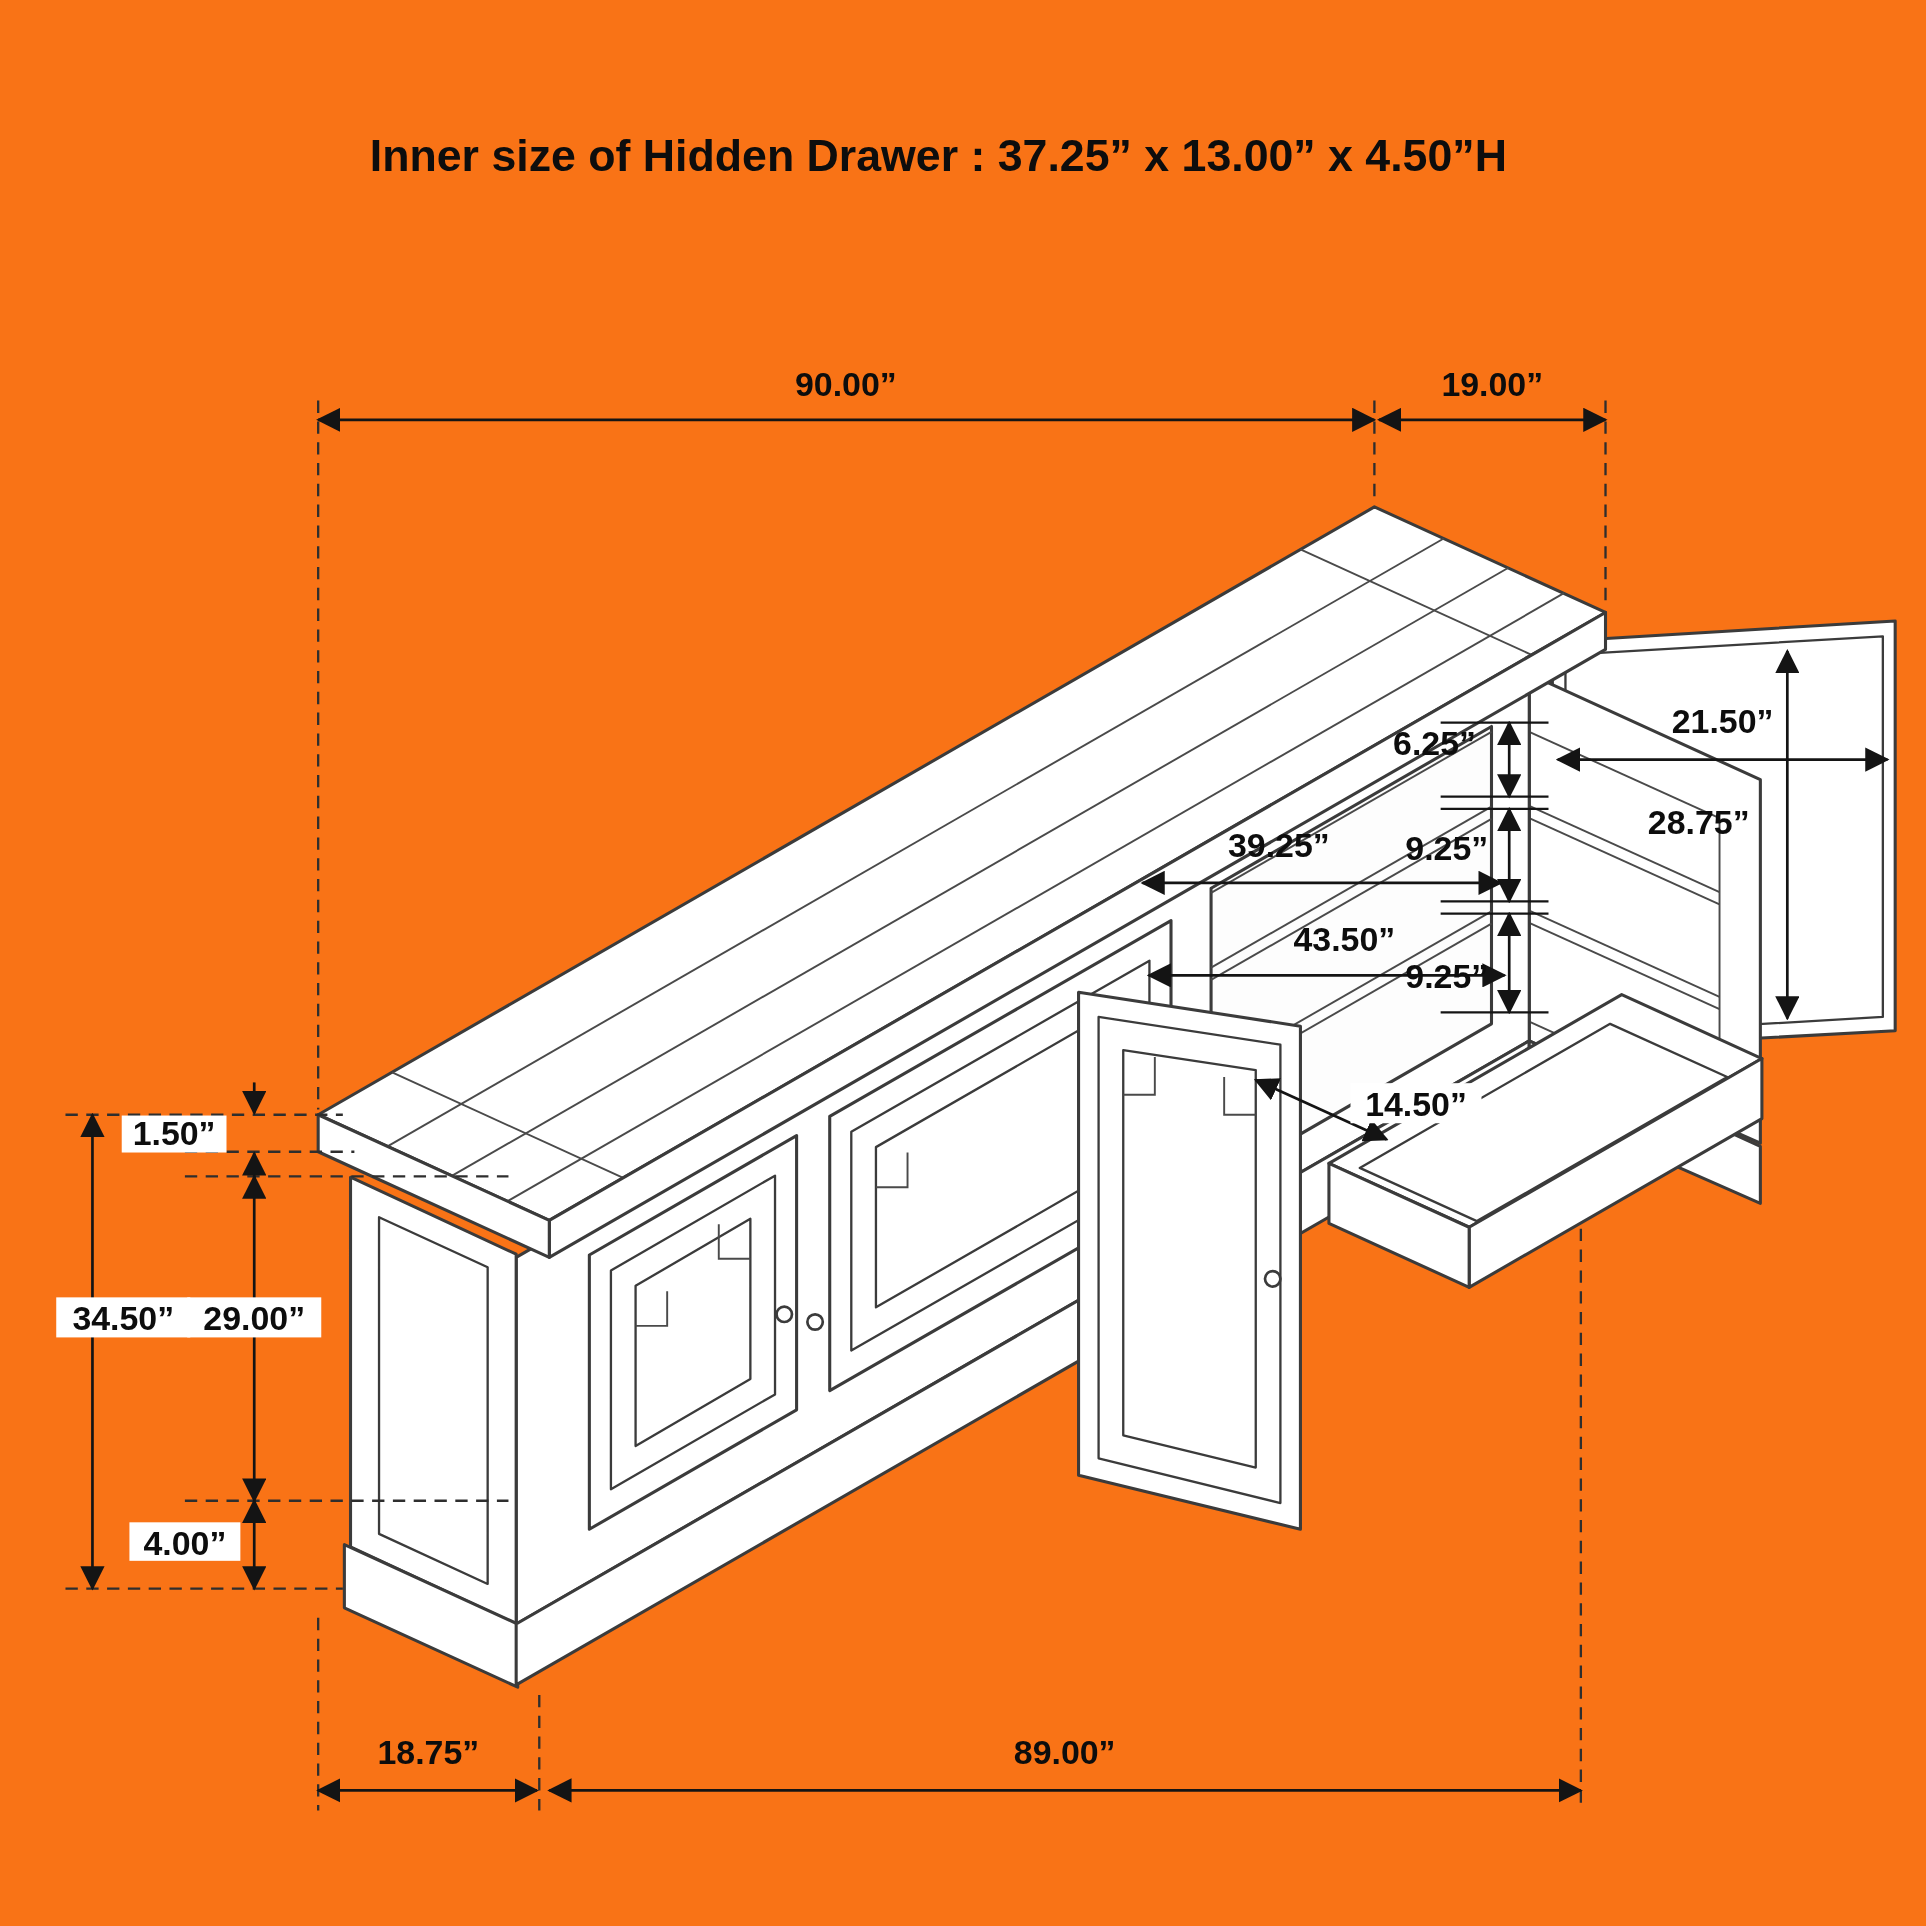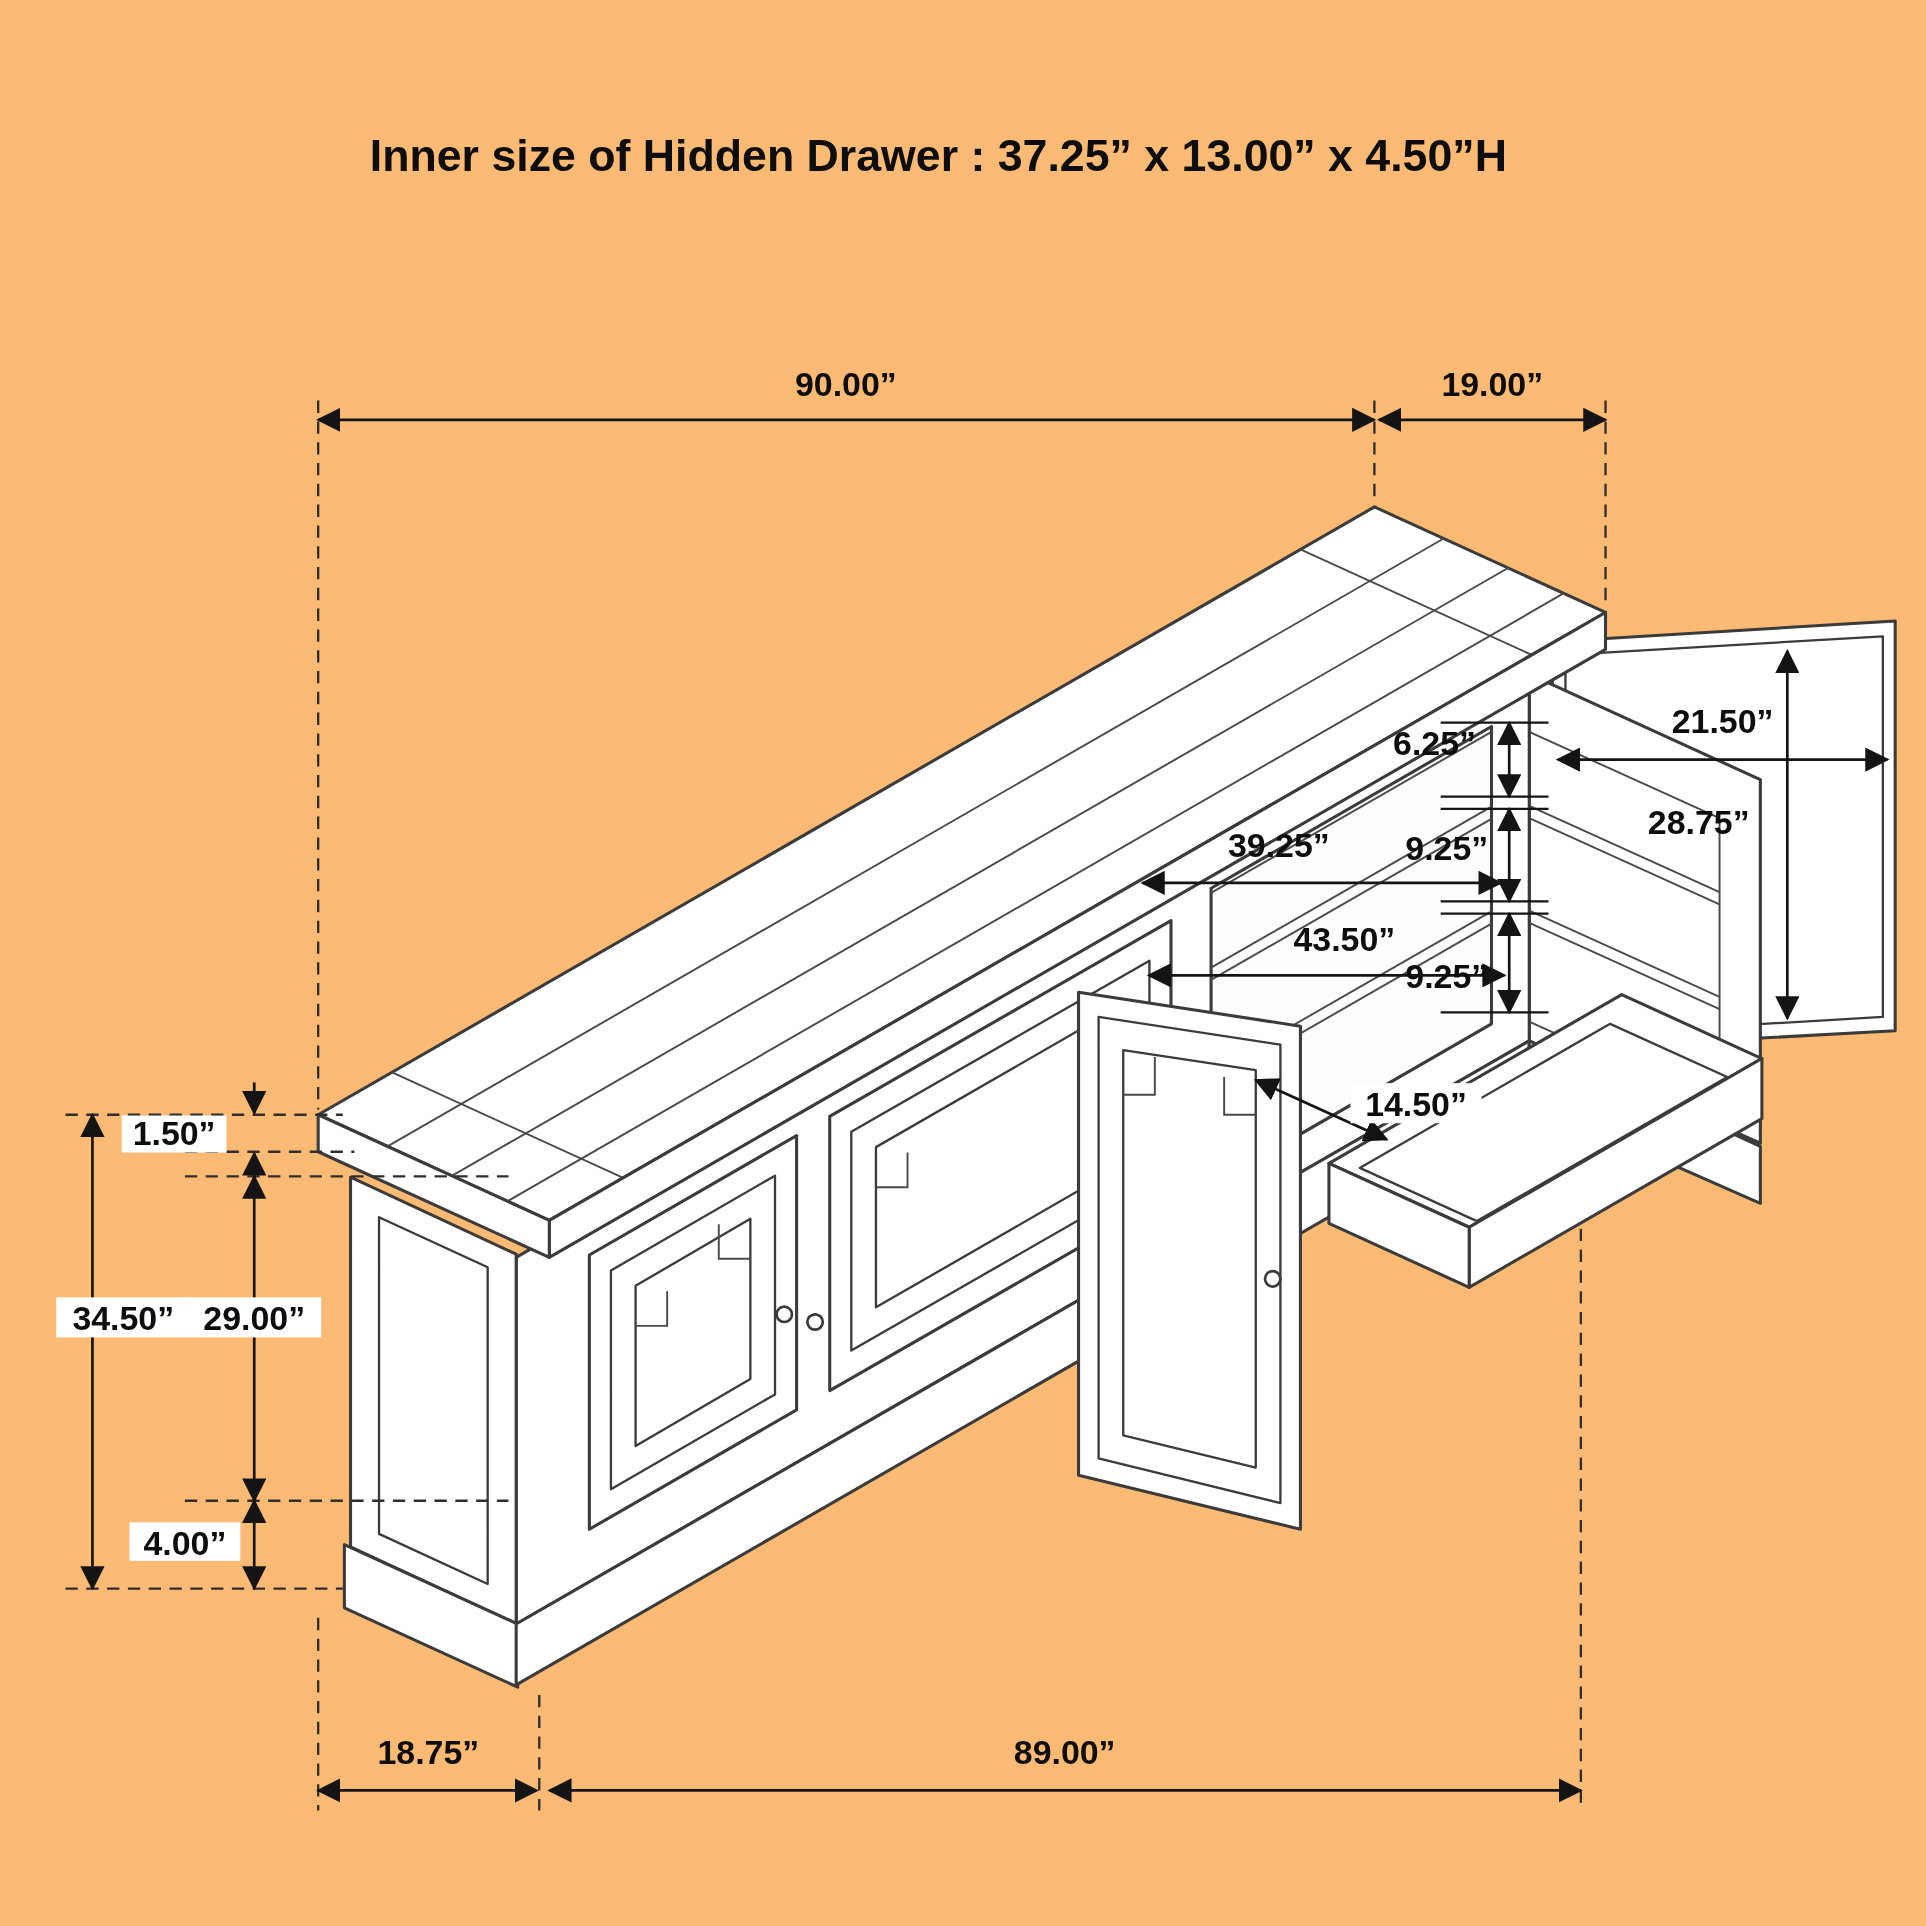--- a/index.html
+++ b/index.html
@@ -1,16 +1,16 @@
 <!DOCTYPE html>
 <html style="font-size:12.3px"><head>
 <meta charset="utf-8">
 <style>
   html,body{margin:0;padding:0;background:#ffffff;}
-  .page{width:1926px;height:1926px;position:relative;background:#fdba74;
+  .page{width:1926px;height:1926px;position:relative;background:#f97316;
         font-family:"Liberation Sans", sans-serif;}
   svg{display:block;}
   .ol{fill:#ffffff;stroke:#3b3b3b;stroke-width:4;stroke-linejoin:round;}
   .ol2{fill:none;stroke:#3b3b3b;stroke-width:3;stroke-linejoin:round;}
   .thin{fill:none;stroke:#4a4a4a;stroke-width:2.5;}
   .openfill{fill:#fdfdfd;stroke:#3b3b3b;stroke-width:4;stroke-linejoin:round;}
   .dim{stroke:#141414;stroke-width:3.5;fill:none;}
   .tick{stroke:#141414;stroke-width:3;}
   .ext{stroke:#2e2e2e;stroke-width:3;stroke-dasharray:16 11;fill:none;}
   .lbl{font:bold 44px "Liberation Sans", sans-serif;fill:#0d0d0d;text-anchor:middle;}

